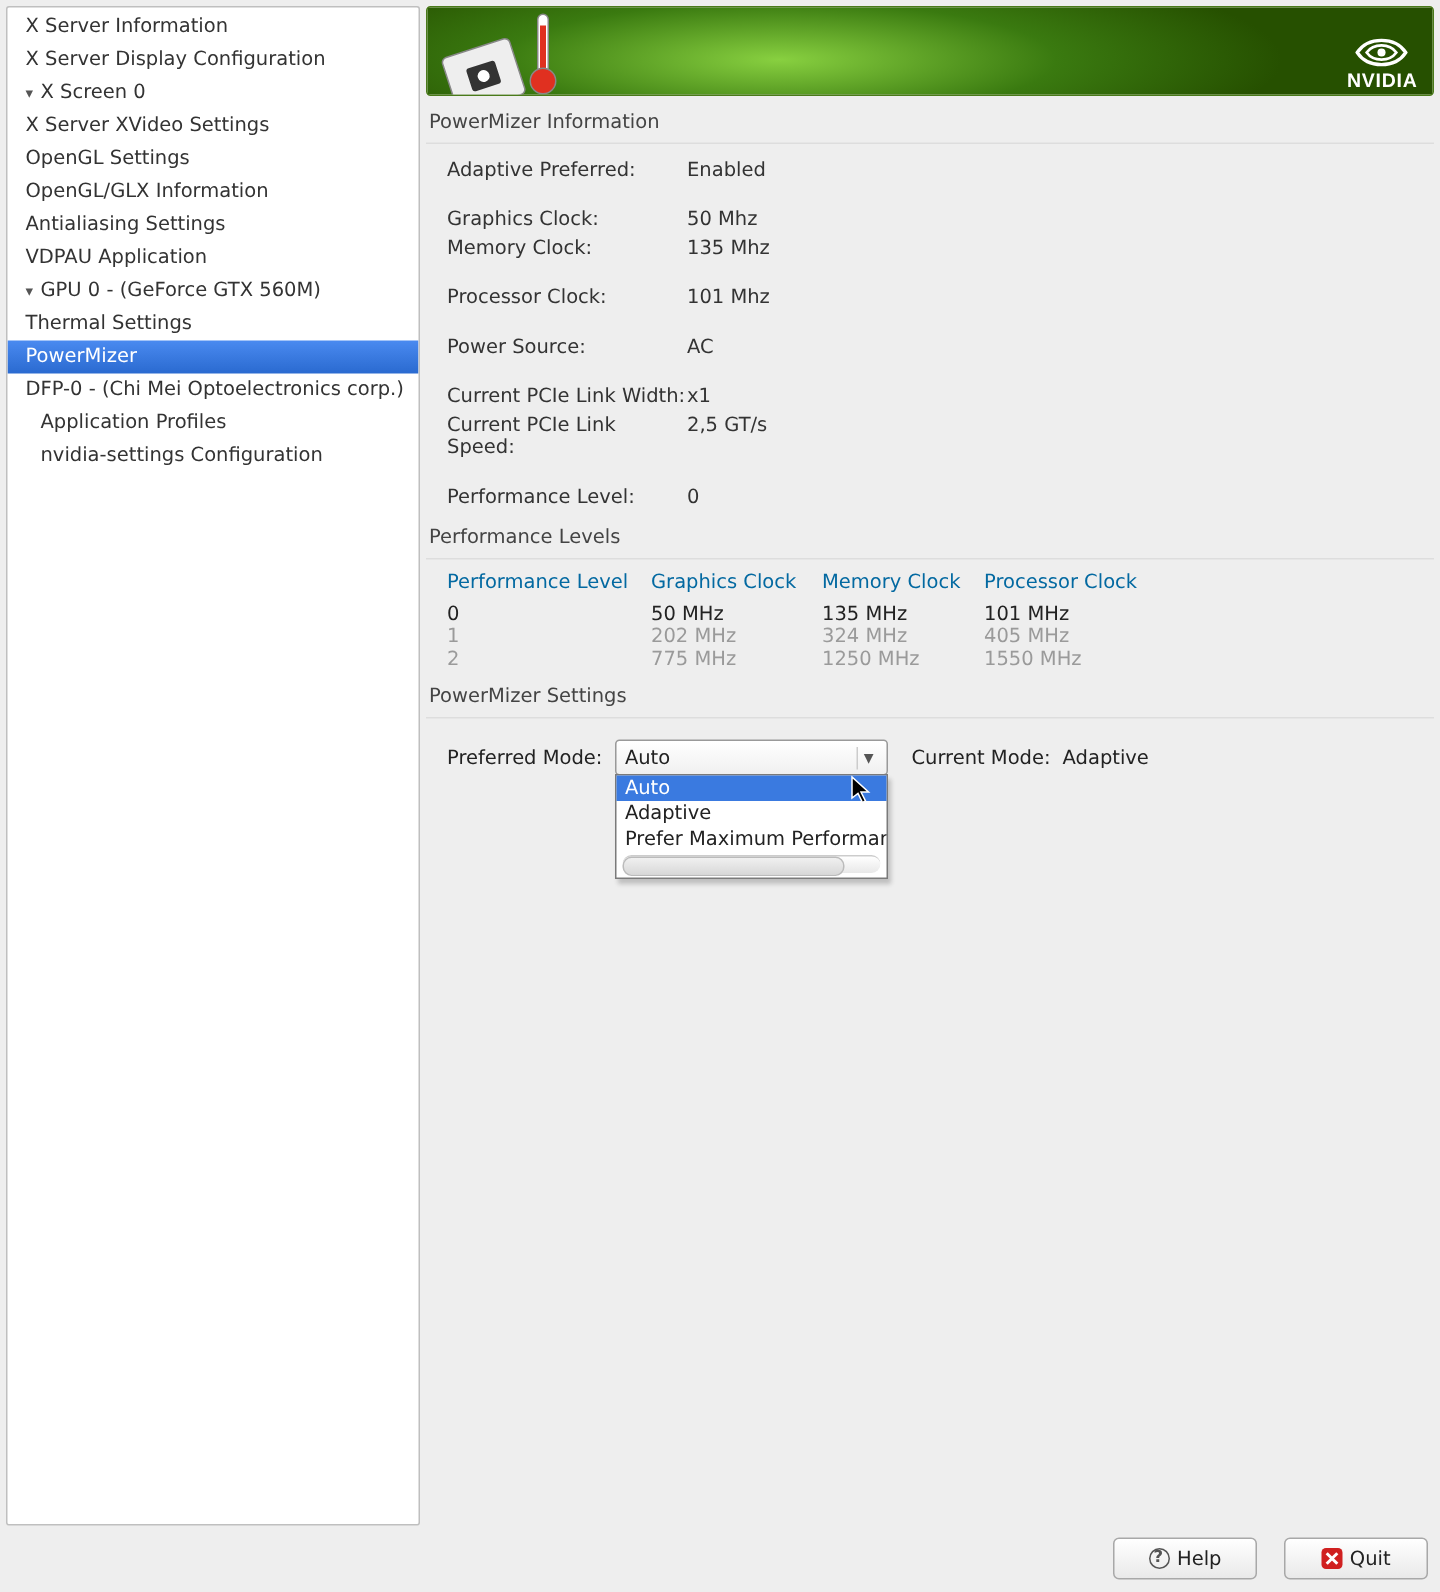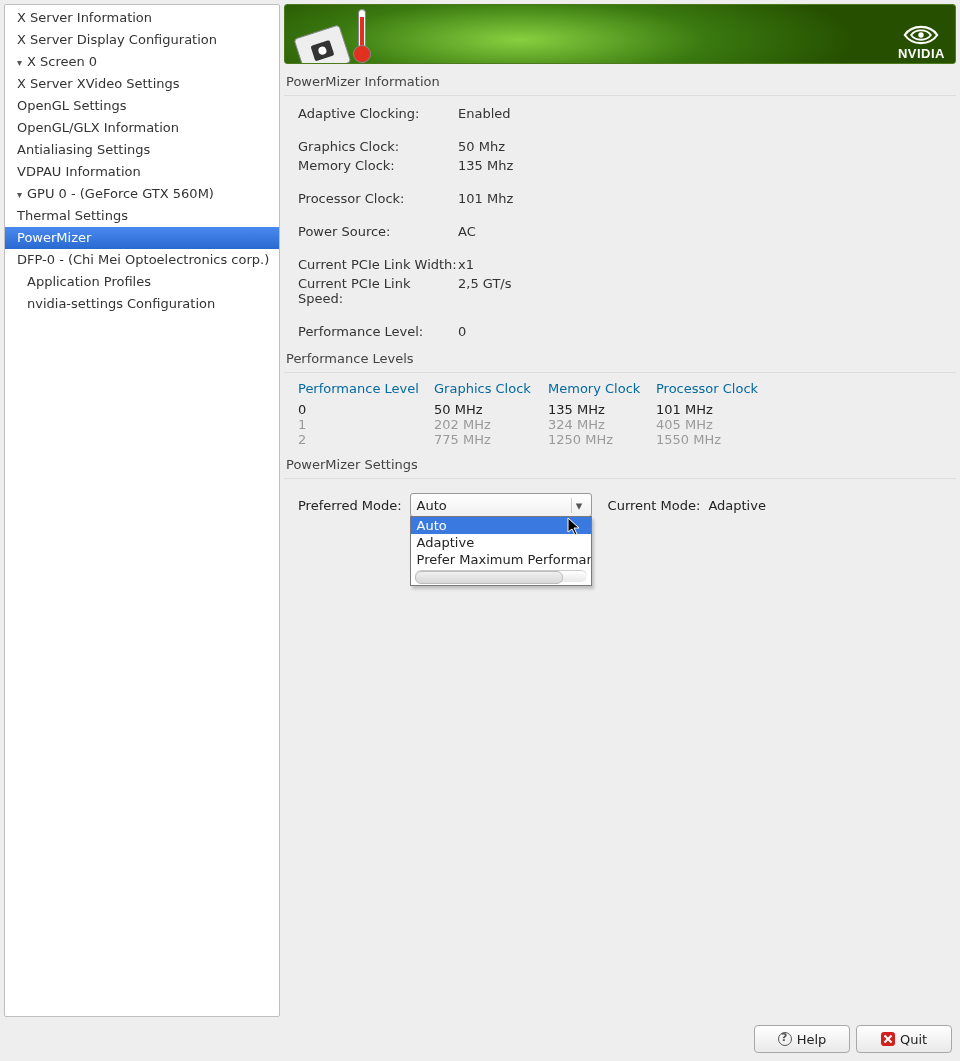--- a/index.html
+++ b/index.html
@@ -186,20 +186,21 @@
   }
   .btn {
     min-width: 96px; height: 28px;
     border: 1px solid #a8a8a8;
     border-radius: 4px;
     background: linear-gradient(#ffffff, #e9e9e9);
     display:flex; align-items:center; justify-content:center;
     gap:5px;
     font-size:13px; color:#222;
     cursor: pointer;
+    margin-left: 12px;
   }
   .ic-help {
     width:14px; height:14px; border:1.5px solid #555; border-radius:50%;
     display:inline-block; position:relative;
   }
   .ic-help::after{content:"?"; position:absolute; left:2.3px; top:-2px; font-size:11px; color:#555; font-weight:bold;}
   .ic-quit {
     width:14px; height:14px; background:#d02020; border-radius:3px;
     display:inline-block; position:relative;
   }
@@ -216,21 +217,21 @@
   <div class="body-row">
 
     <div class="sidebar" id="sidebar">
         <div class="tree-item level1"><span>X Server Information</span></div>
         <div class="tree-item level1"><span>X Server Display Configuration</span></div>
         <div class="tree-item level0"><span class="expander">▾</span><span>X Screen 0</span></div>
         <div class="tree-item level1"><span>X Server XVideo Settings</span></div>
         <div class="tree-item level1"><span>OpenGL Settings</span></div>
         <div class="tree-item level1"><span>OpenGL/GLX Information</span></div>
         <div class="tree-item level1"><span>Antialiasing Settings</span></div>
-        <div class="tree-item level1"><span>VDPAU Information</span></div>
+        <div class="tree-item level1"><span>VDPAU Application</span></div>
         <div class="tree-item level0"><span class="expander">▾</span><span>GPU 0 - (GeForce GTX 560M)</span></div>
         <div class="tree-item level1"><span>Thermal Settings</span></div>
         <div class="tree-item level1 selected"><span>PowerMizer</span></div>
         <div class="tree-item level1"><span>DFP-0 - (Chi Mei Optoelectronics corp.)</span></div>
         <div class="tree-item level0"><span class="expander"></span><span>Application Profiles</span></div>
         <div class="tree-item level0"><span class="expander"></span><span>nvidia-settings Configuration</span></div>
       </div>
 
     <div class="content">
 
@@ -254,21 +255,21 @@
             <circle cx="20" cy="12" r="3" fill="#fff"></circle>
           </svg>
           <div class="txt">NVIDIA</div>
         </div>
       </div>
 
       <div class="section-title">PowerMizer Information</div>
       <div class="section-sep"></div>
       <div class="info-table">
         <div class="info-row">
-          <div class="info-label">Adaptive Clocking:</div>
+          <div class="info-label">Adaptive Preferred:</div>
           <div class="info-value">Enabled</div>
         </div>
         <div class="info-row gapabove">
           <div class="info-label">Graphics Clock:</div>
           <div class="info-value">50 Mhz</div>
         </div>
         <div class="info-row">
           <div class="info-label">Memory Clock:</div>
           <div class="info-value">135 Mhz</div>
         </div>

